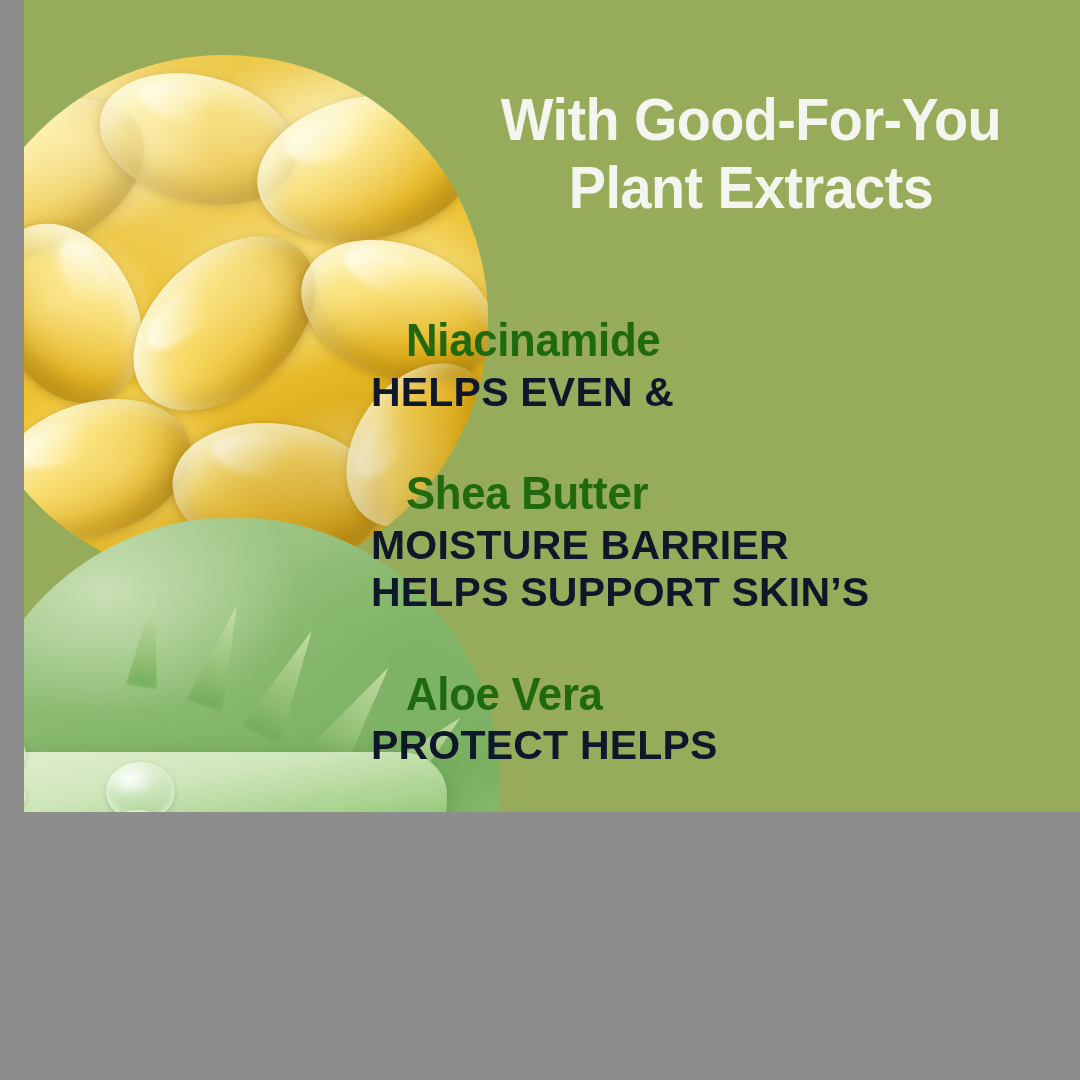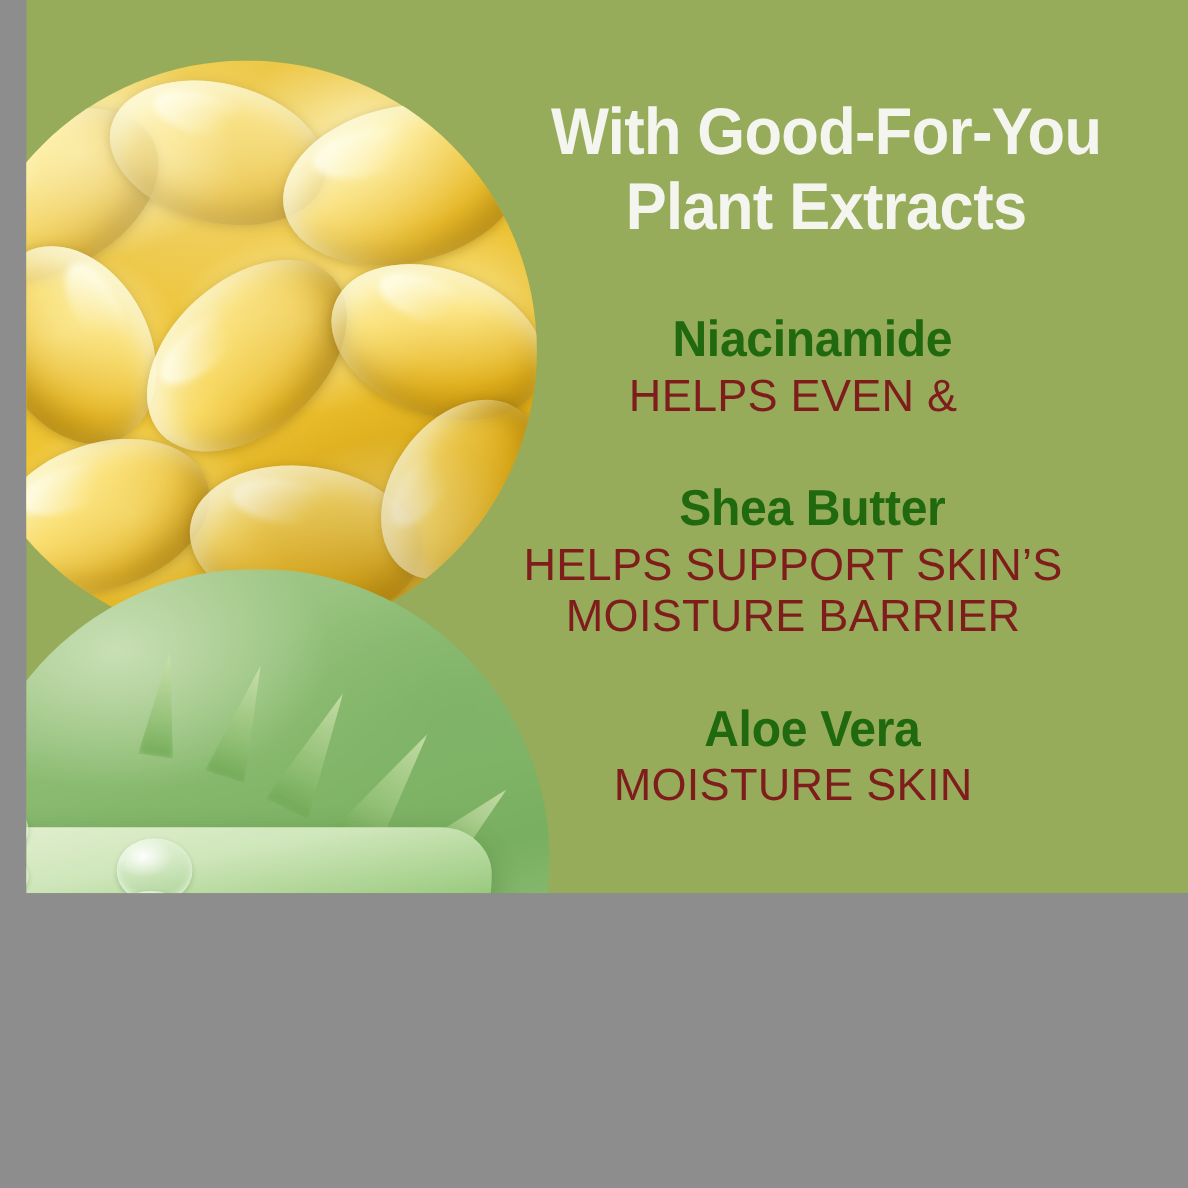--- a/index.html
+++ b/index.html
@@ -181,40 +181,40 @@
     font-weight: 700;
     line-height: 1.14;
     letter-spacing: -0.6px;
     transform: scaleX(.93);
     transform-origin: center top;
   }
 
   #ingredients {
     position: absolute;
     right: 33px;
-    top: 284px;
+    top: 316px;
     width: 700px;
-    text-align: center;
+    text-align: left;
   }
   .ingredient { margin-bottom: 54px; }
   .ingredient:last-child { margin-bottom: 0; }
   .ing-name {
     color: #20690f;
     font-size: 46px;
     font-weight: 700;
     line-height: 1.08;
     letter-spacing: -0.3px;
     transform: scaleX(.95);
     transform-origin: right center;
     display: block;
   }
   .ing-desc {
-    color: #7f1d1d;
+    color: #0f172a;
     font-size: 41px;
-    font-weight: 400;
+    font-weight: 700;
     line-height: 1.14;
     letter-spacing: 0.2px;
     margin-top: 3px;
     display: block;
   }
   .ing-desc .line { display: block; }
 </style>
 </head>
 <body>
 
@@ -265,26 +265,26 @@
     <div class="ingredient">
       <span class="ing-name">Niacinamide</span>
       <span class="ing-desc">
         <span class="line">HELPS EVEN &amp;</span>
       </span>
     </div>
 
     <div class="ingredient">
       <span class="ing-name">Shea Butter</span>
       <span class="ing-desc">
+        <span class="line">MOISTURE BARRIER</span>
         <span class="line">HELPS SUPPORT SKIN’S</span>
-        <span class="line">MOISTURE BARRIER</span>
       </span>
     </div>
 
     <div class="ingredient">
       <span class="ing-name">Aloe Vera</span>
       <span class="ing-desc">
-        <span class="line">MOISTURE SKIN</span>
+        <span class="line">PROTECT HELPS</span>
       </span>
     </div>
 
   </div>
 </div>
 
 </body></html>

